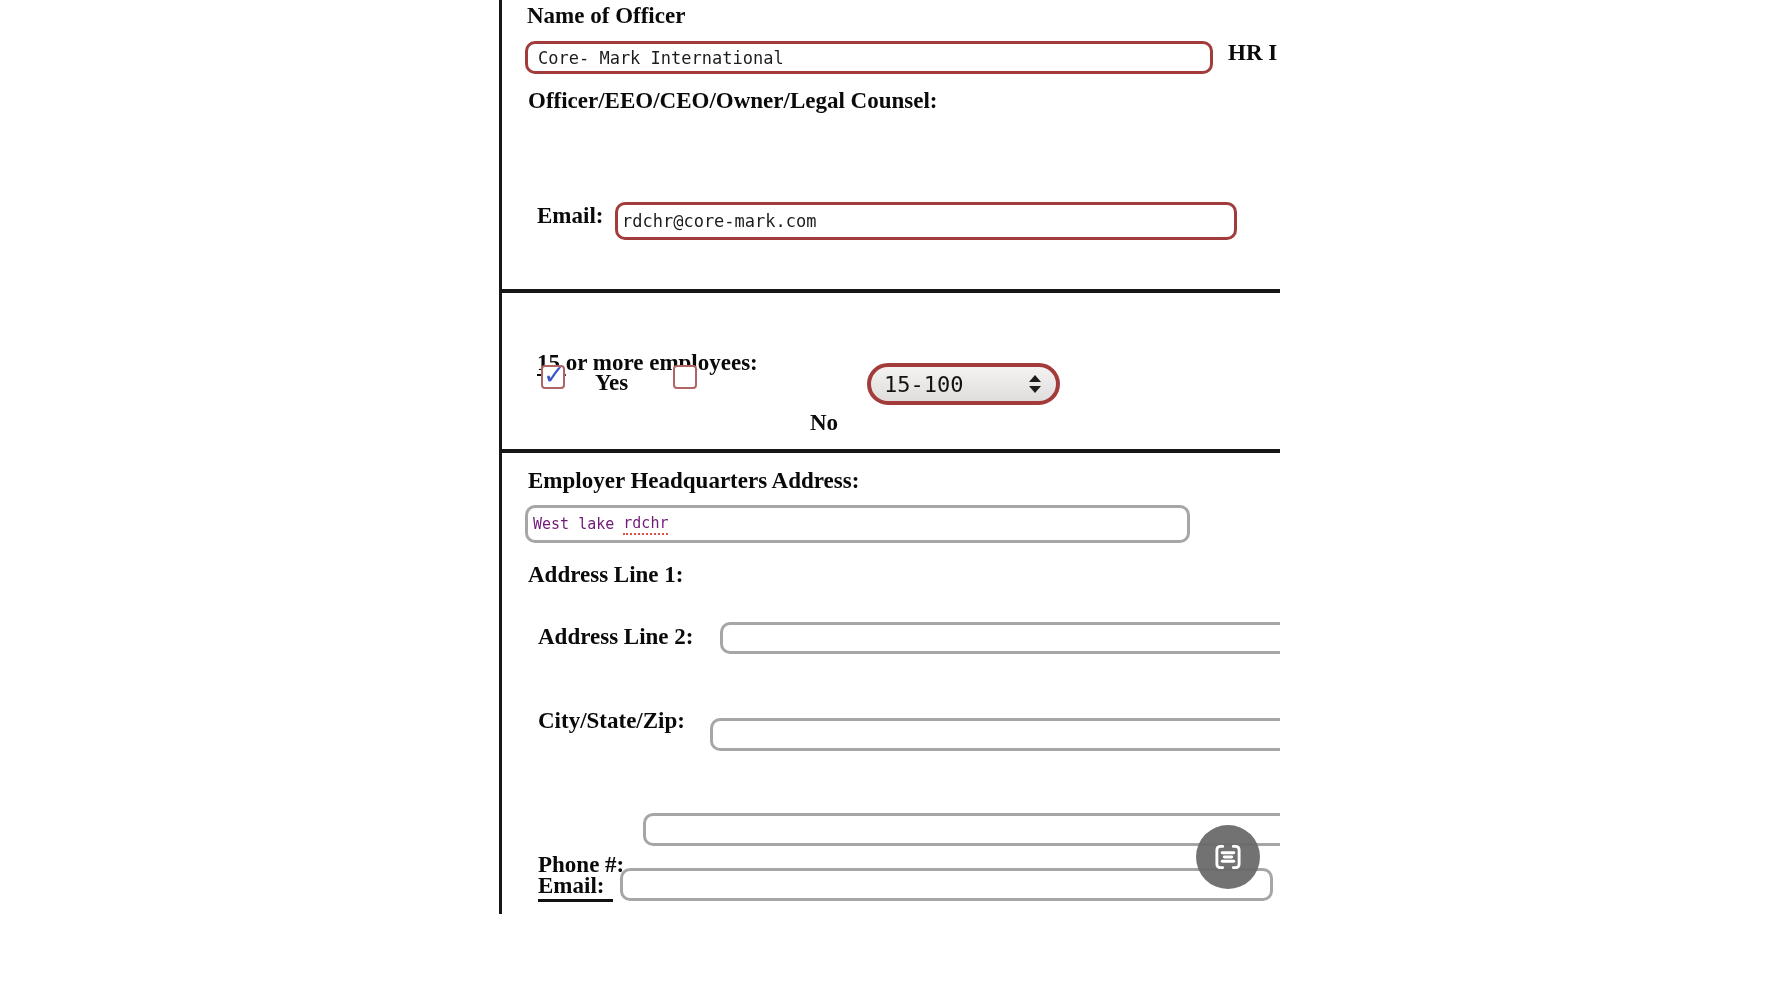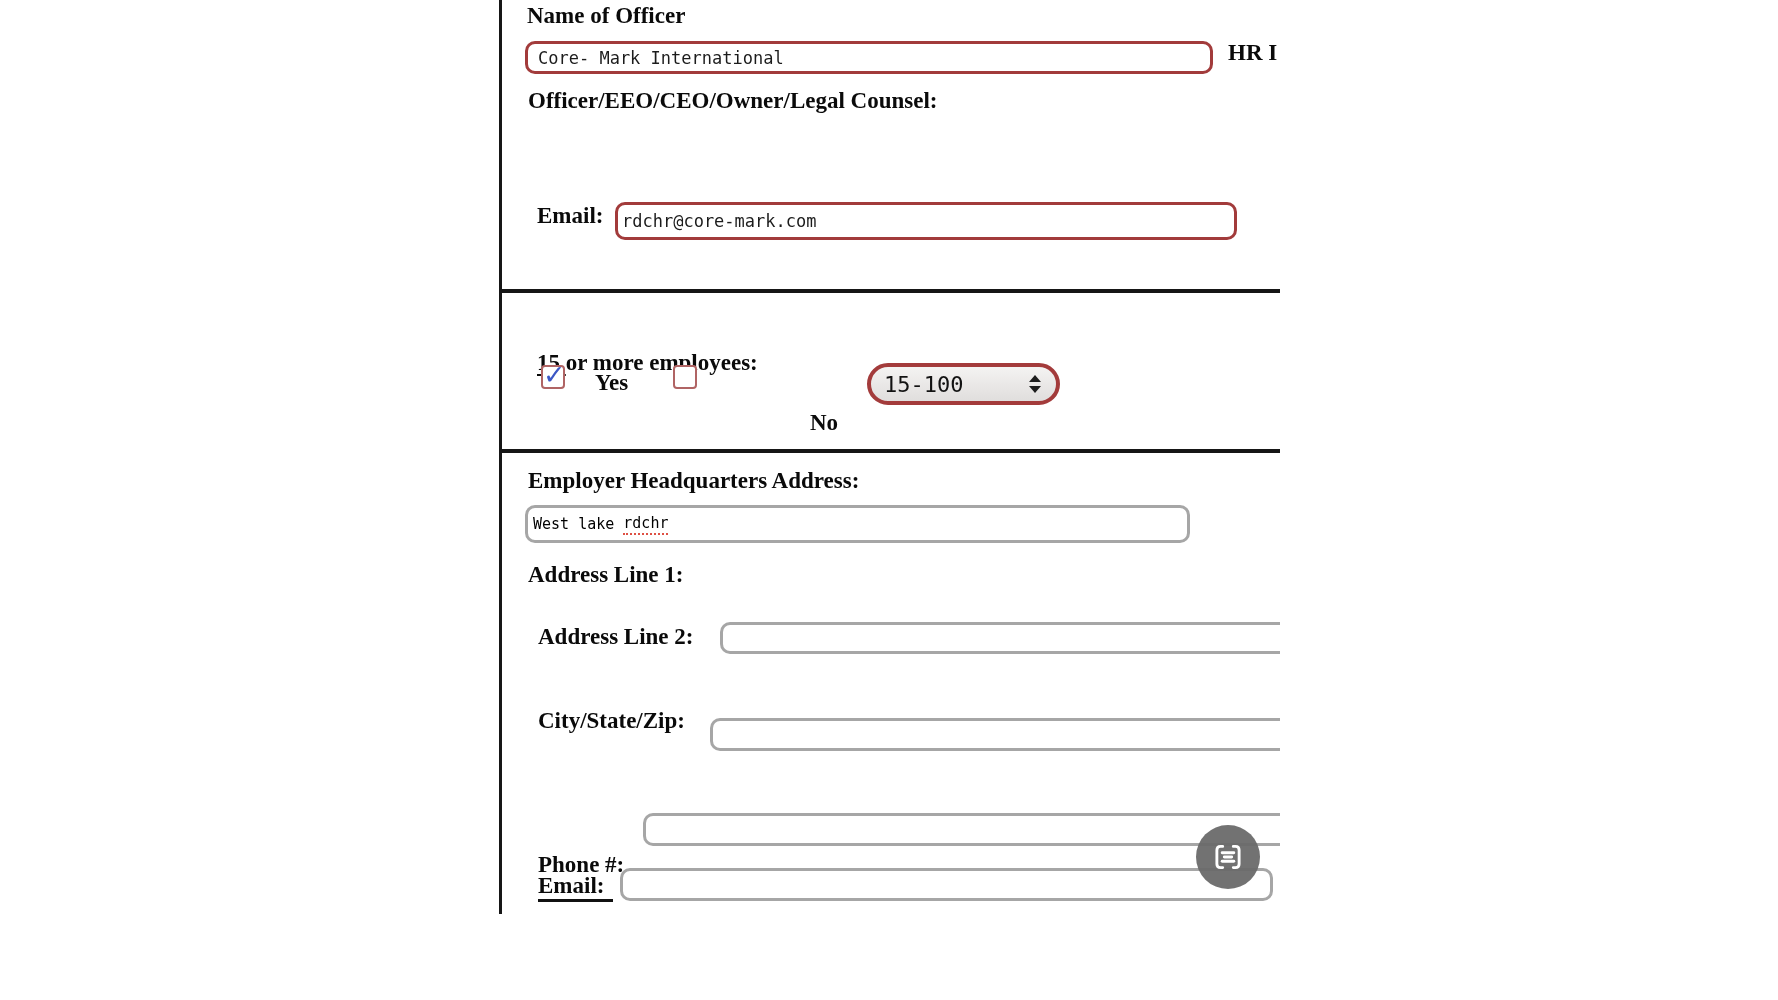--- a/index.html
+++ b/index.html
@@ -22,21 +22,21 @@
   .tf {
     position:absolute; display:block;
     font-family:"DejaVu Sans Mono", monospace; font-size:17px; color:#1c1c1c;
     background:#ffffff; border:3px solid #a6a6a6; border-radius:10px;
     outline:none; padding:0 6px;
   }
   .tf.red { border-color:#a23b3b; }
   .tf.cut { border-right:none; border-top-right-radius:0; border-bottom-right-radius:0; }
   .fakefield {
     position:absolute; background:#ffffff; border:3px solid #a6a6a6; border-radius:10px;
-    font-family:"DejaVu Sans Mono", monospace; font-size:15px; color:#000000;
+    font-family:"DejaVu Sans Mono", monospace; font-size:15px; color:#701a75;
     display:flex; align-items:center; padding:16px 5px; white-space:pre;
   }
   .sq { border-bottom:2px dotted #de5044; padding-bottom:1px; }
   .u  { text-decoration:underline; text-decoration-thickness:2px; text-underline-offset:4px; }
   .u2 { display:inline-block; border-bottom:3px solid #111; padding-right:9px; }
   .cb {
     position:absolute; width:24px; height:24px; background:#fff;
     border:2px solid #b06464; border-radius:4px; cursor:pointer;
   }
   .cb .mark {

